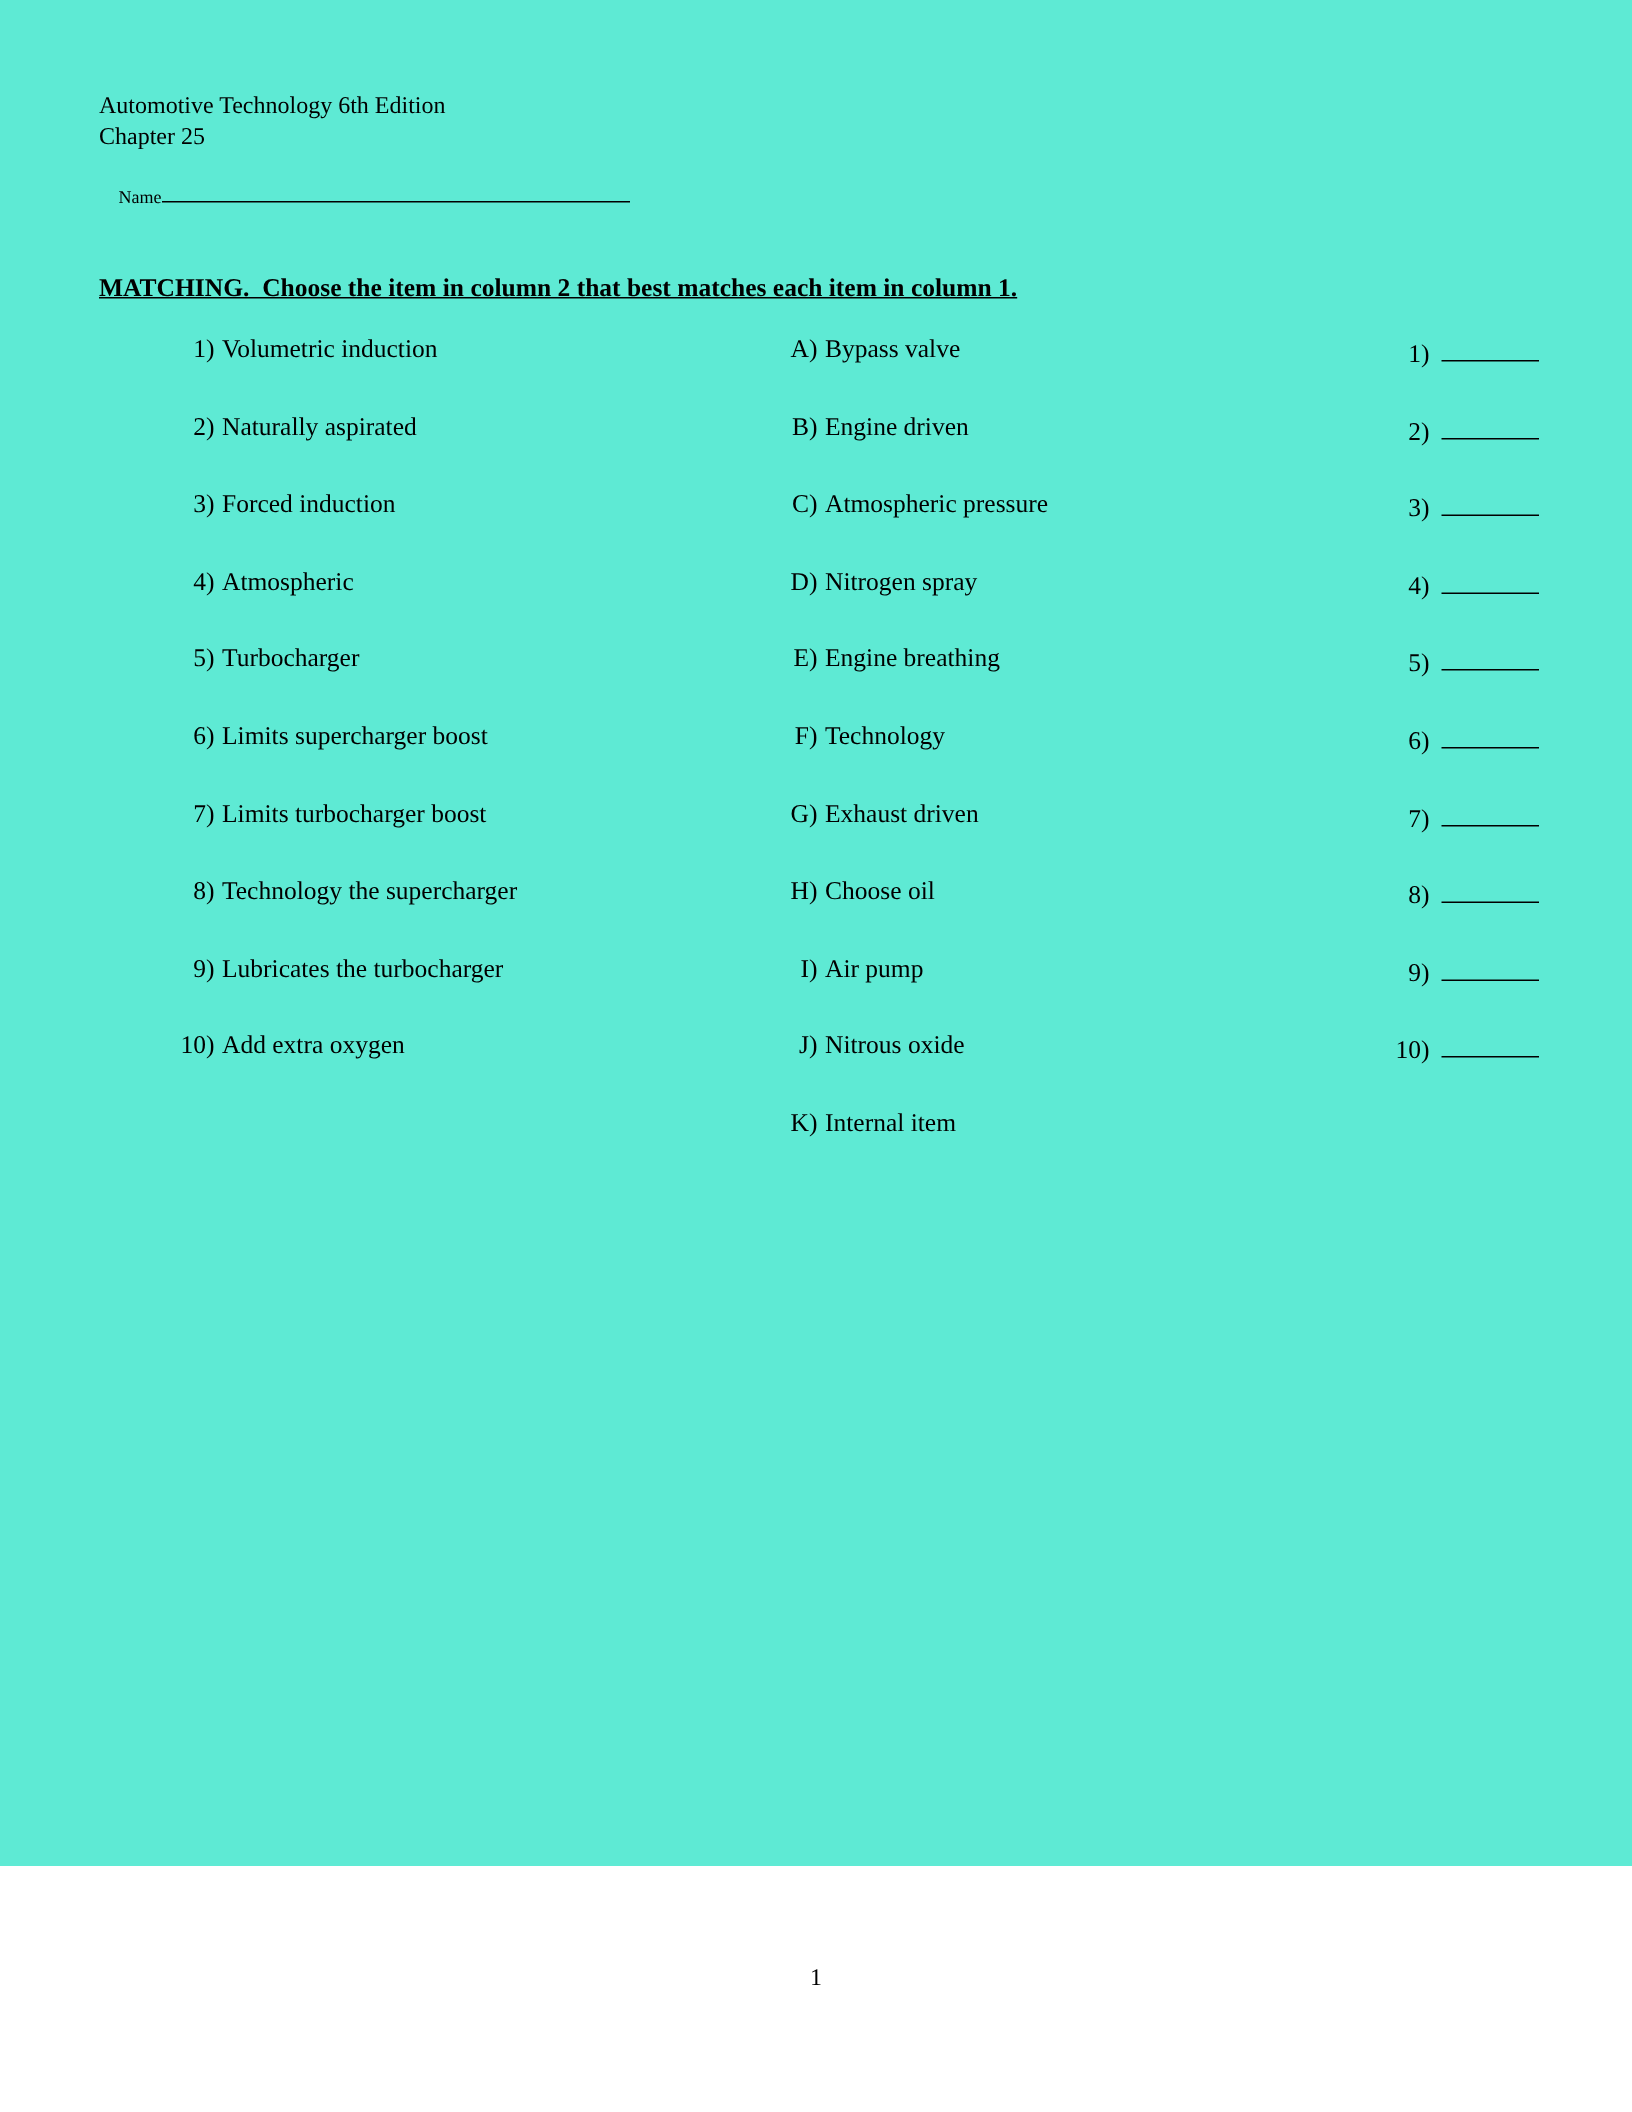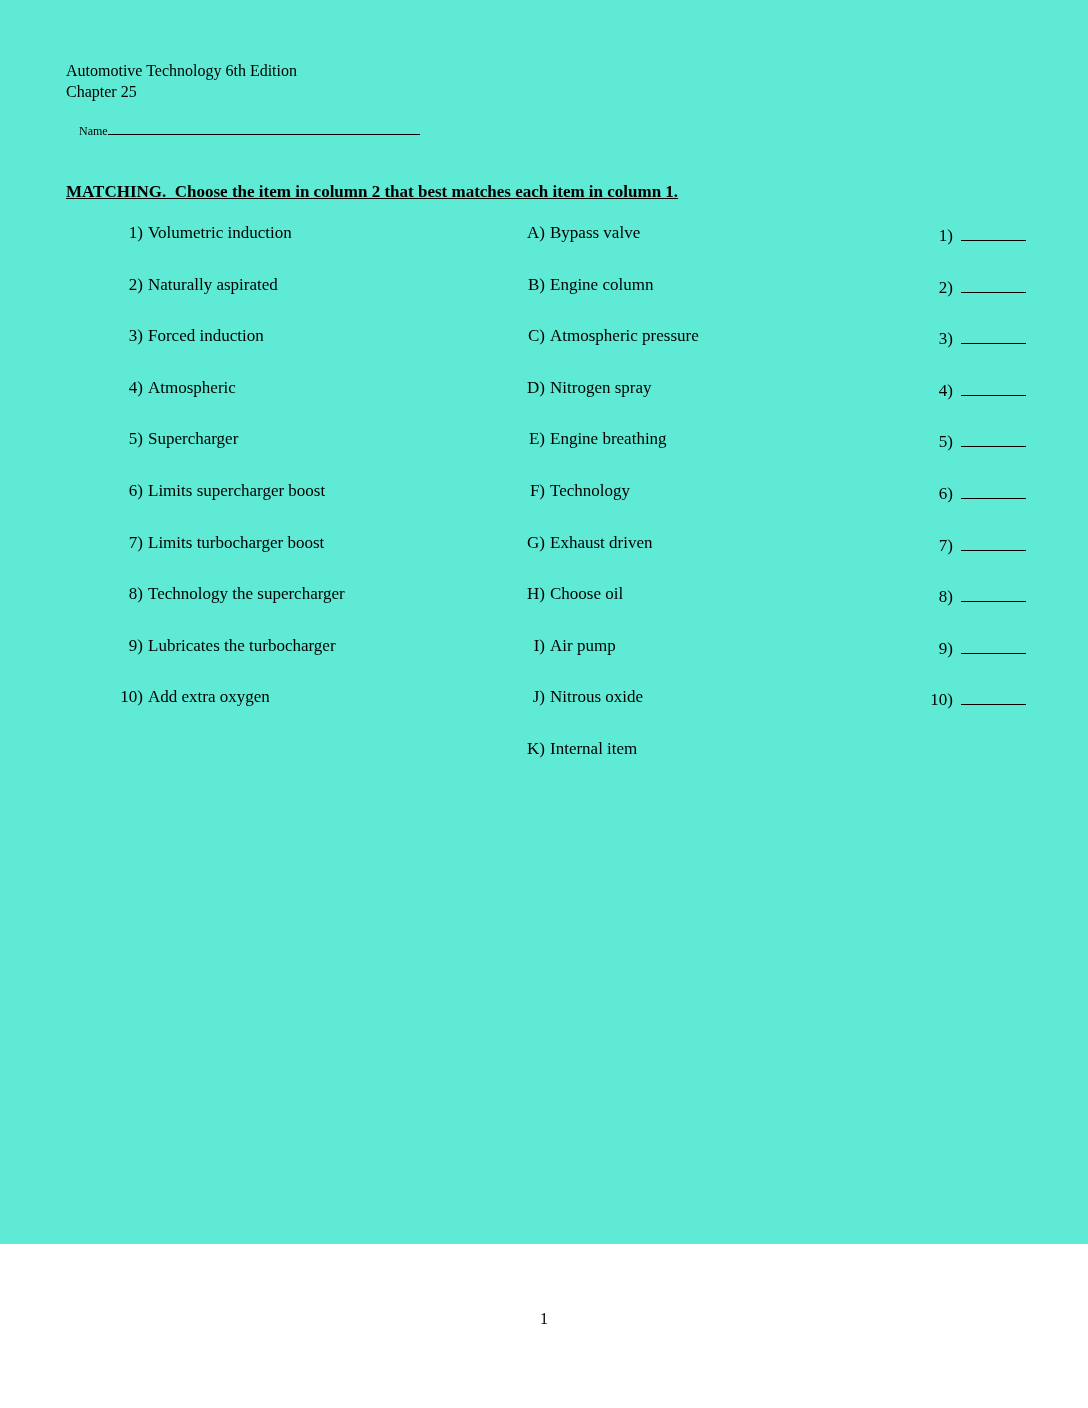--- a/index.html
+++ b/index.html
@@ -142,21 +142,21 @@
           <span class="answer-blank"></span>
         </div>
       </div>
       <div class="match-row">
         <div class="cell cell-col1">
           <span class="num-box">2)</span>
           <span class="item-label">Naturally aspirated</span>
         </div>
         <div class="cell cell-col2">
           <span class="letter-box">B)</span>
-          <span class="option-label">Engine column</span>
+          <span class="option-label">Engine driven</span>
         </div>
         <div class="cell cell-col3">
           <span class="ansnum-box">2)</span>
           <span class="answer-blank"></span>
         </div>
       </div>
       <div class="match-row">
         <div class="cell cell-col1">
           <span class="num-box">3)</span>
           <span class="item-label">Forced induction</span>
@@ -180,21 +180,21 @@
           <span class="option-label">Nitrogen spray</span>
         </div>
         <div class="cell cell-col3">
           <span class="ansnum-box">4)</span>
           <span class="answer-blank"></span>
         </div>
       </div>
       <div class="match-row">
         <div class="cell cell-col1">
           <span class="num-box">5)</span>
-          <span class="item-label">Supercharger</span>
+          <span class="item-label">Turbocharger</span>
         </div>
         <div class="cell cell-col2">
           <span class="letter-box">E)</span>
           <span class="option-label">Engine breathing</span>
         </div>
         <div class="cell cell-col3">
           <span class="ansnum-box">5)</span>
           <span class="answer-blank"></span>
         </div>
       </div>

